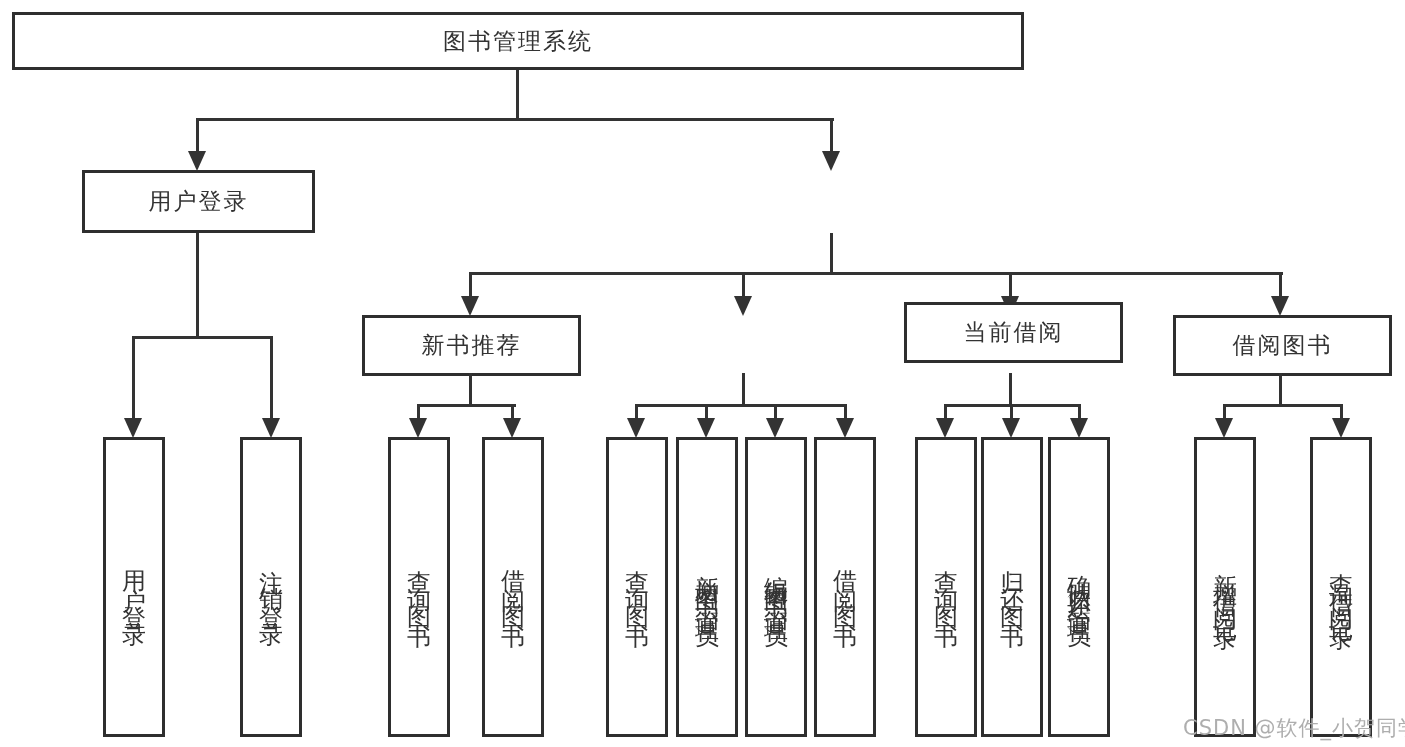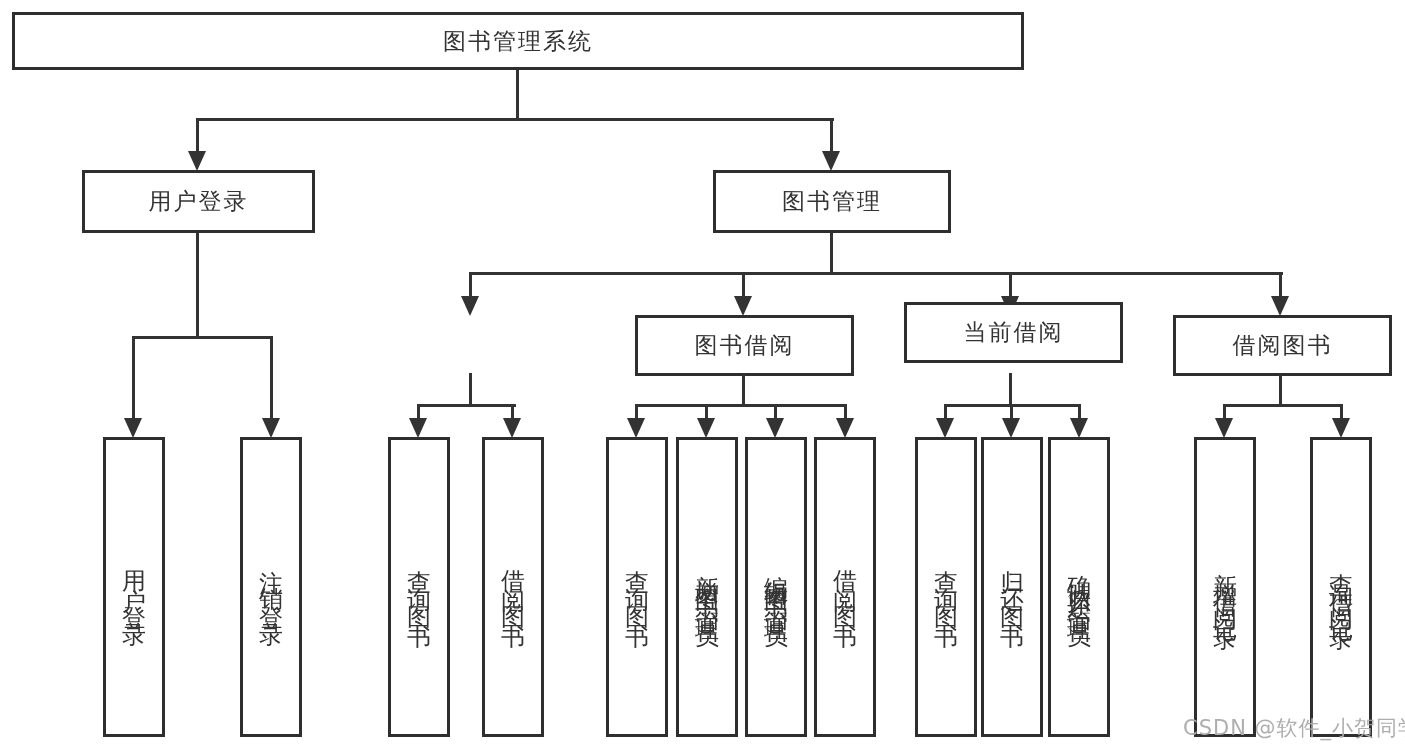--- a/index.html
+++ b/index.html
@@ -93,45 +93,42 @@
 
   <div class="vline" style="left:516px; top:70px;  height:48px;"></div>
   <div class="hline" style="left:196px; top:118px; width:638px;"></div>
   <div class="vline" style="left:196px; top:118px; height:36px;"></div>
   <div class="arrow" style="left:188px; top:151px;"></div>
   <div class="vline" style="left:830px; top:118px; height:36px;"></div>
   <div class="arrow" style="left:822px; top:151px;"></div>
 
   <div class="hbox" style="left:82px; top:170px; width:227px; height:57px;">
     <span>用户登录</span>
-  </div>
-  <div class="hbox" style="left:713px; top:170px; width:232px; height:57px;">
-    <span>图书管理</span>
   </div>
 
   <div class="vline" style="left:196px; top:233px; height:105px;"></div>
   <div class="hline" style="left:132px; top:336px; width:141px;"></div>
   <div class="vline" style="left:132px; top:336px; height:85px;"></div>
   <div class="arrow" style="left:124px; top:418px;"></div>
   <div class="vline" style="left:270px; top:336px; height:85px;"></div>
   <div class="arrow" style="left:262px; top:418px;"></div>
 
   <div class="vline" style="left:830px;  top:233px; height:42px;"></div>
   <div class="hline" style="left:469px;  top:272px; width:814px;"></div>
   <div class="vline" style="left:469px;  top:272px; height:28px;"></div>
   <div class="arrow" style="left:461px;  top:296px;"></div>
   <div class="vline" style="left:742px;  top:272px; height:28px;"></div>
   <div class="arrow" style="left:734px;  top:296px;"></div>
   <div class="vline" style="left:1009px; top:272px; height:28px;"></div>
   <div class="arrow" style="left:1001px; top:296px;"></div>
   <div class="vline" style="left:1279px; top:272px; height:28px;"></div>
   <div class="arrow" style="left:1271px; top:296px;"></div>
 
-  <div class="hbox" style="left:635px; top:315px; width:213px; height:55px;">
-    <span>图书借阅</span>
+  <div class="hbox" style="left:362px; top:315px; width:213px; height:55px;">
+    <span>新书推荐</span>
   </div>
   <div class="hbox" style="left:904px; top:302px; width:213px; height:55px;">
     <span>当前借阅</span>
   </div>
   <div class="hbox" style="left:1173px; top:315px; width:213px; height:55px;">
     <span>借阅图书</span>
   </div>
 
   <div class="vline" style="left:469px; top:373px; height:33px;"></div>
   <div class="hline" style="left:417px; top:404px; width:99px;"></div>

